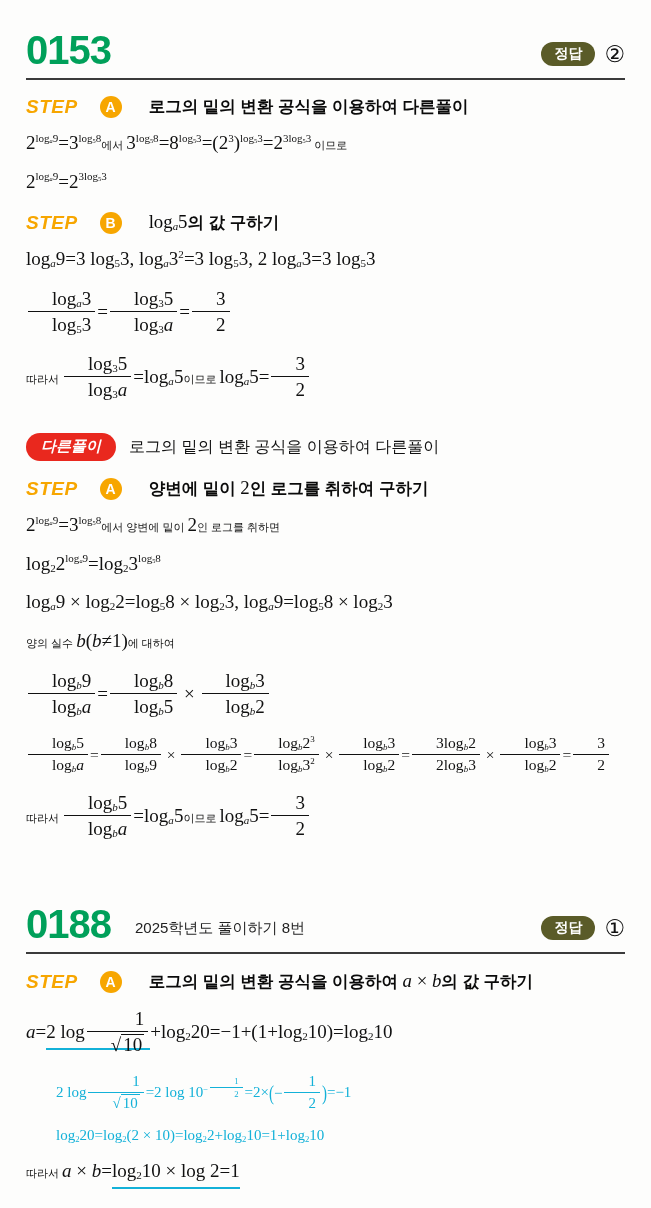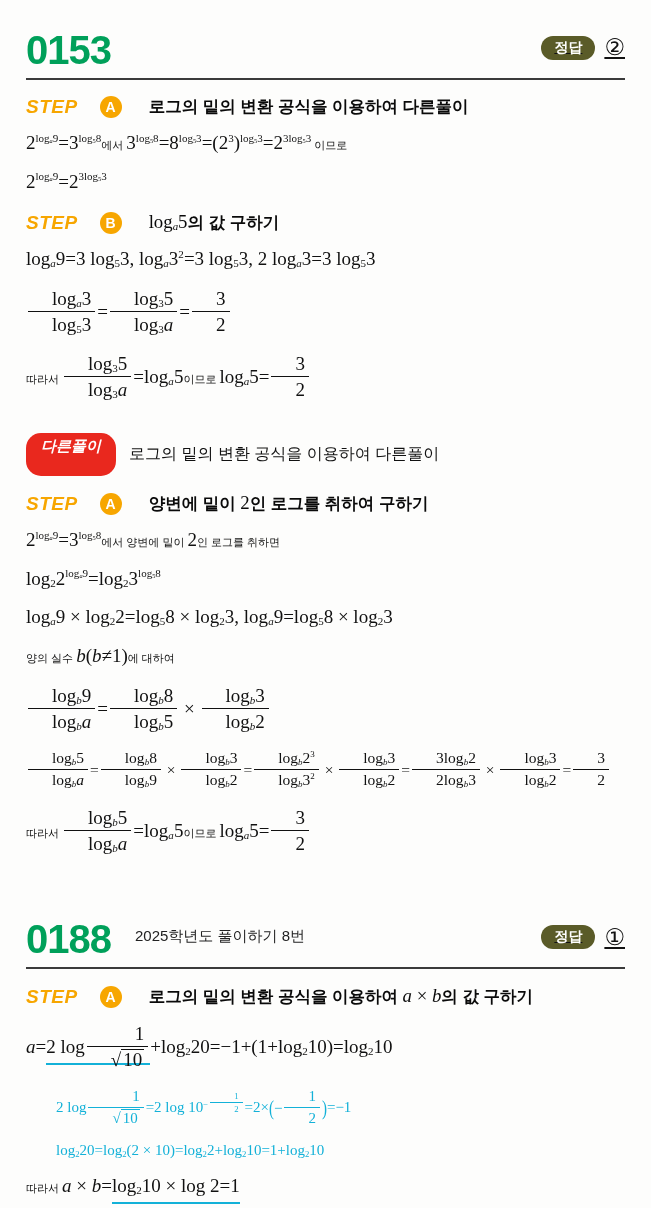--- a/index.html
+++ b/index.html
@@ -3,27 +3,27 @@
 <meta charset="utf-8">
 <style>
   html,body{margin:0;padding:0;}
   body{
     width:651px;height:1208px;overflow:hidden;background:#fdfdfc;color:#121212;
     font-family:"Liberation Sans","DejaVu Sans",sans-serif;
   }
   .page{box-sizing:border-box;width:651px;padding:30px 26px 0 26px;}
 
   
-  .prob-header{display:flex;align-items:center;}
+  .prob-header{display:flex;align-items:flex-end;}
   .prob-num{
     font-size:40px;font-weight:bold;color:#00a05a;line-height:1;
     font-family:"Liberation Sans","DejaVu Sans",sans-serif;letter-spacing:-1px;
   }
   .prob-source{font-size:15px;color:#222;margin-left:24px;padding-bottom:6px;}
-  .answer-area{margin-left:auto;display:flex;align-items:center;gap:9px;padding-bottom:4px;text-decoration:underline;}
+  .answer-area{margin-left:auto;display:flex;align-items:center;gap:9px;padding-bottom:4px;}
   .answer-badge{
     background:#5a5b28;color:#ffffff;font-size:14px;font-weight:bold;
     padding:3px 13px 4px;border-radius:13px;line-height:1.2;
   }
   .answer-choice{font-size:23px;line-height:1;color:#121212;}
   .rule{border-bottom:2px solid #3b3b3b;margin-top:8px;}
 
   
   .step-row{display:flex;align-items:center;gap:22px;margin:16px 0 4px;}
   .step-word{color:#f7a600;font-weight:bold;font-style:italic;font-size:19px;letter-spacing:.5px;}
@@ -32,21 +32,21 @@
     font-weight:bold;font-size:14px;display:inline-flex;align-items:center;justify-content:center;
     flex:0 0 auto;
   }
   .step-title{font-size:16.5px;font-weight:bold;margin-left:5px;color:#0a0a0a;}
   .step-title .mseg{font-family:"Liberation Serif","DejaVu Serif",serif;font-weight:normal;font-size:114%;}
 
   
   .alt-row{display:flex;align-items:center;gap:13px;margin:30px 0 6px;}
   .alt-badge{
     background:#e9281e;color:#fff;font-weight:bold;font-style:italic;font-size:15px;
-    padding:4px 15px 21px;border-radius:15px;line-height:1.2;
+    padding:4px 15px 6px;border-radius:15px;line-height:1.2;
   }
   .alt-title{font-size:16px;color:#111;}
 
   
   .math{
     font-family:"Liberation Serif","DejaVu Serif",serif;
     font-size:19px;margin:11px 0;line-height:1.45;color:#111;
   }
   .math .ko{font-family:Liberation Sans, sans-serif;font-size:11px;}
   .math.tight{font-size:15.5px;margin:14px 0;}

